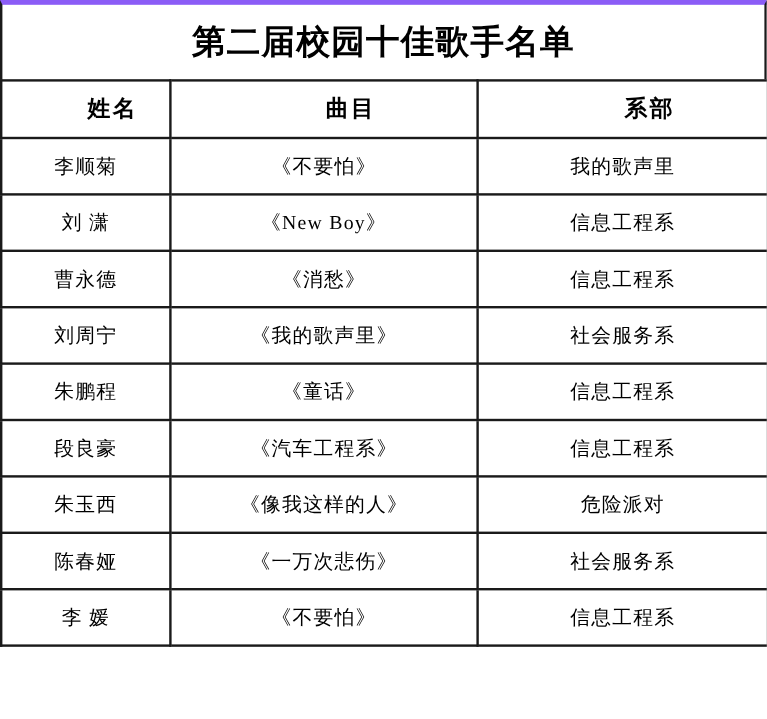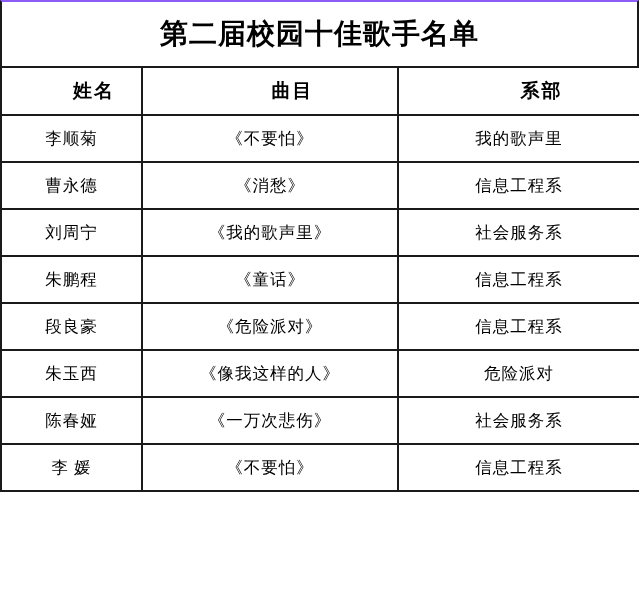--- a/index.html
+++ b/index.html
@@ -20,21 +20,21 @@
     box-sizing: border-box;
     position: relative;
   }
   .title-row {
     height: 66px;
     display: flex;
     align-items: center;
     justify-content: center;
     border-left: 2px solid #1a1a1a;
     border-right: 2px solid #1a1a1a;
-    border-top: 2px solid #8b5cf6;
+    border-top: 4px solid #8b5cf6;
     box-sizing: border-box;
   }
   .title-text {
     font-size: 28px;
     font-weight: bold;
     letter-spacing: 1px;
     font-family: "Liberation Serif", "DejaVu Serif", serif;
   }
   table.roster {
     border-collapse: collapse;
@@ -91,37 +91,42 @@
         <th>系部</th>
       </tr>
     </thead>
     <tbody>
       <tr>
         <td class="cell-name">李顺菊</td>
         <td class="cell-song">《不要怕》</td>
         <td class="cell-dept">我的歌声里</td>
       </tr>
       <tr>
+        <td class="cell-name">刘 潇</td>
+        <td class="cell-song">《New Boy》</td>
+        <td class="cell-dept">信息工程系</td>
+      </tr>
+      <tr>
         <td class="cell-name">曹永德</td>
         <td class="cell-song">《消愁》</td>
         <td class="cell-dept">信息工程系</td>
       </tr>
       <tr>
         <td class="cell-name">刘周宁</td>
         <td class="cell-song">《我的歌声里》</td>
         <td class="cell-dept">社会服务系</td>
       </tr>
       <tr>
         <td class="cell-name">朱鹏程</td>
         <td class="cell-song">《童话》</td>
         <td class="cell-dept">信息工程系</td>
       </tr>
       <tr>
         <td class="cell-name">段良豪</td>
-        <td class="cell-song">《危险派对》</td>
+        <td class="cell-song">《汽车工程系》</td>
         <td class="cell-dept">信息工程系</td>
       </tr>
       <tr>
         <td class="cell-name">朱玉西</td>
         <td class="cell-song">《像我这样的人》</td>
         <td class="cell-dept">危险派对</td>
       </tr>
       <tr>
         <td class="cell-name">陈春娅</td>
         <td class="cell-song">《一万次悲伤》</td>

